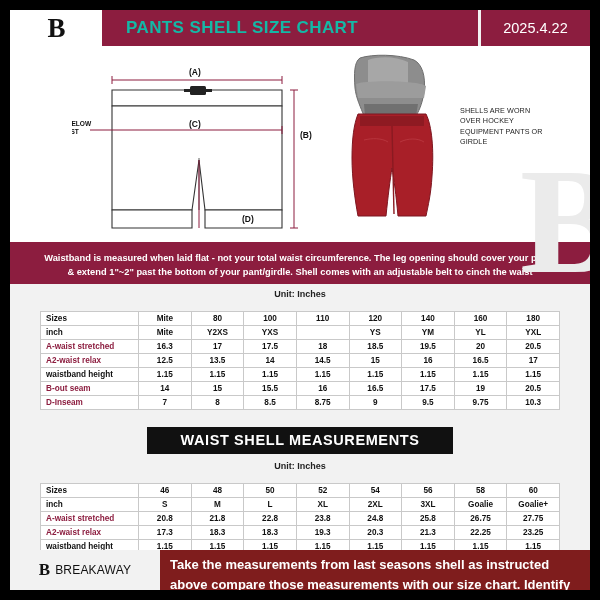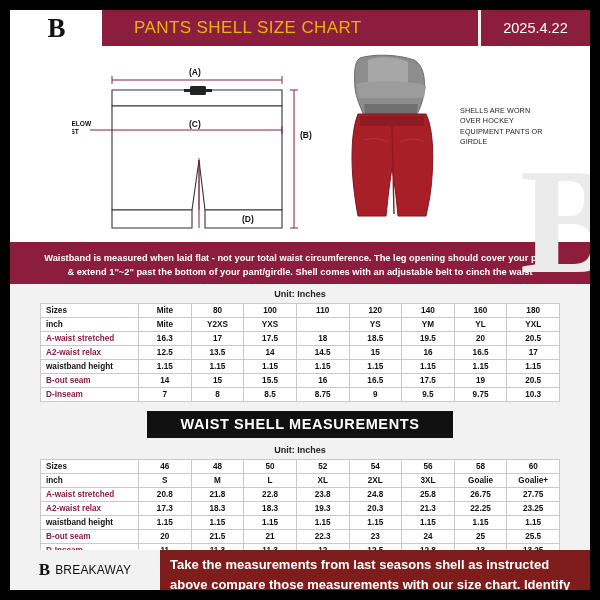--- a/index.html
+++ b/index.html
@@ -39,25 +39,25 @@
     font-weight:bold;
     font-size:27px;
     color:#111;
     letter-spacing:-1px;
     line-height:1;
     position:relative;
   }
   .title-cell {
     flex:1;
     background:#8c1d3f;
-    color:#eab308;
+    color:#14b8a6;
     display:flex; align-items:center;
-    padding-left:32px;
+    padding-left:24px;
     font-size:17px;
-    font-weight:normal;
+    font-weight:bold;
     letter-spacing:.4px;
   }
   .date-cell {
     width:112px;
     background:#8c1d3f;
     color:#fff;
     display:flex; align-items:center; justify-content:center;
     font-size:14.5px;
     font-weight:normal;
     border-left:3px solid #f2f2f2;
@@ -114,21 +114,21 @@
     text-align:center;
     font-size:9px;
     font-weight:bold;
     color:#222;
     padding:5px 0 4px;
   }
 
   
   table.sizes {
     width:520px;
-    margin:0 auto;
+    margin:8px auto;
     border-collapse:collapse;
     background:#fff;
     table-layout:fixed;
   }
   table.sizes td, table.sizes th {
     border:1px solid #c9c9c9;
     font-size:8.2px;
     text-align:center;
     height:14px;
     padding:0 1px;

